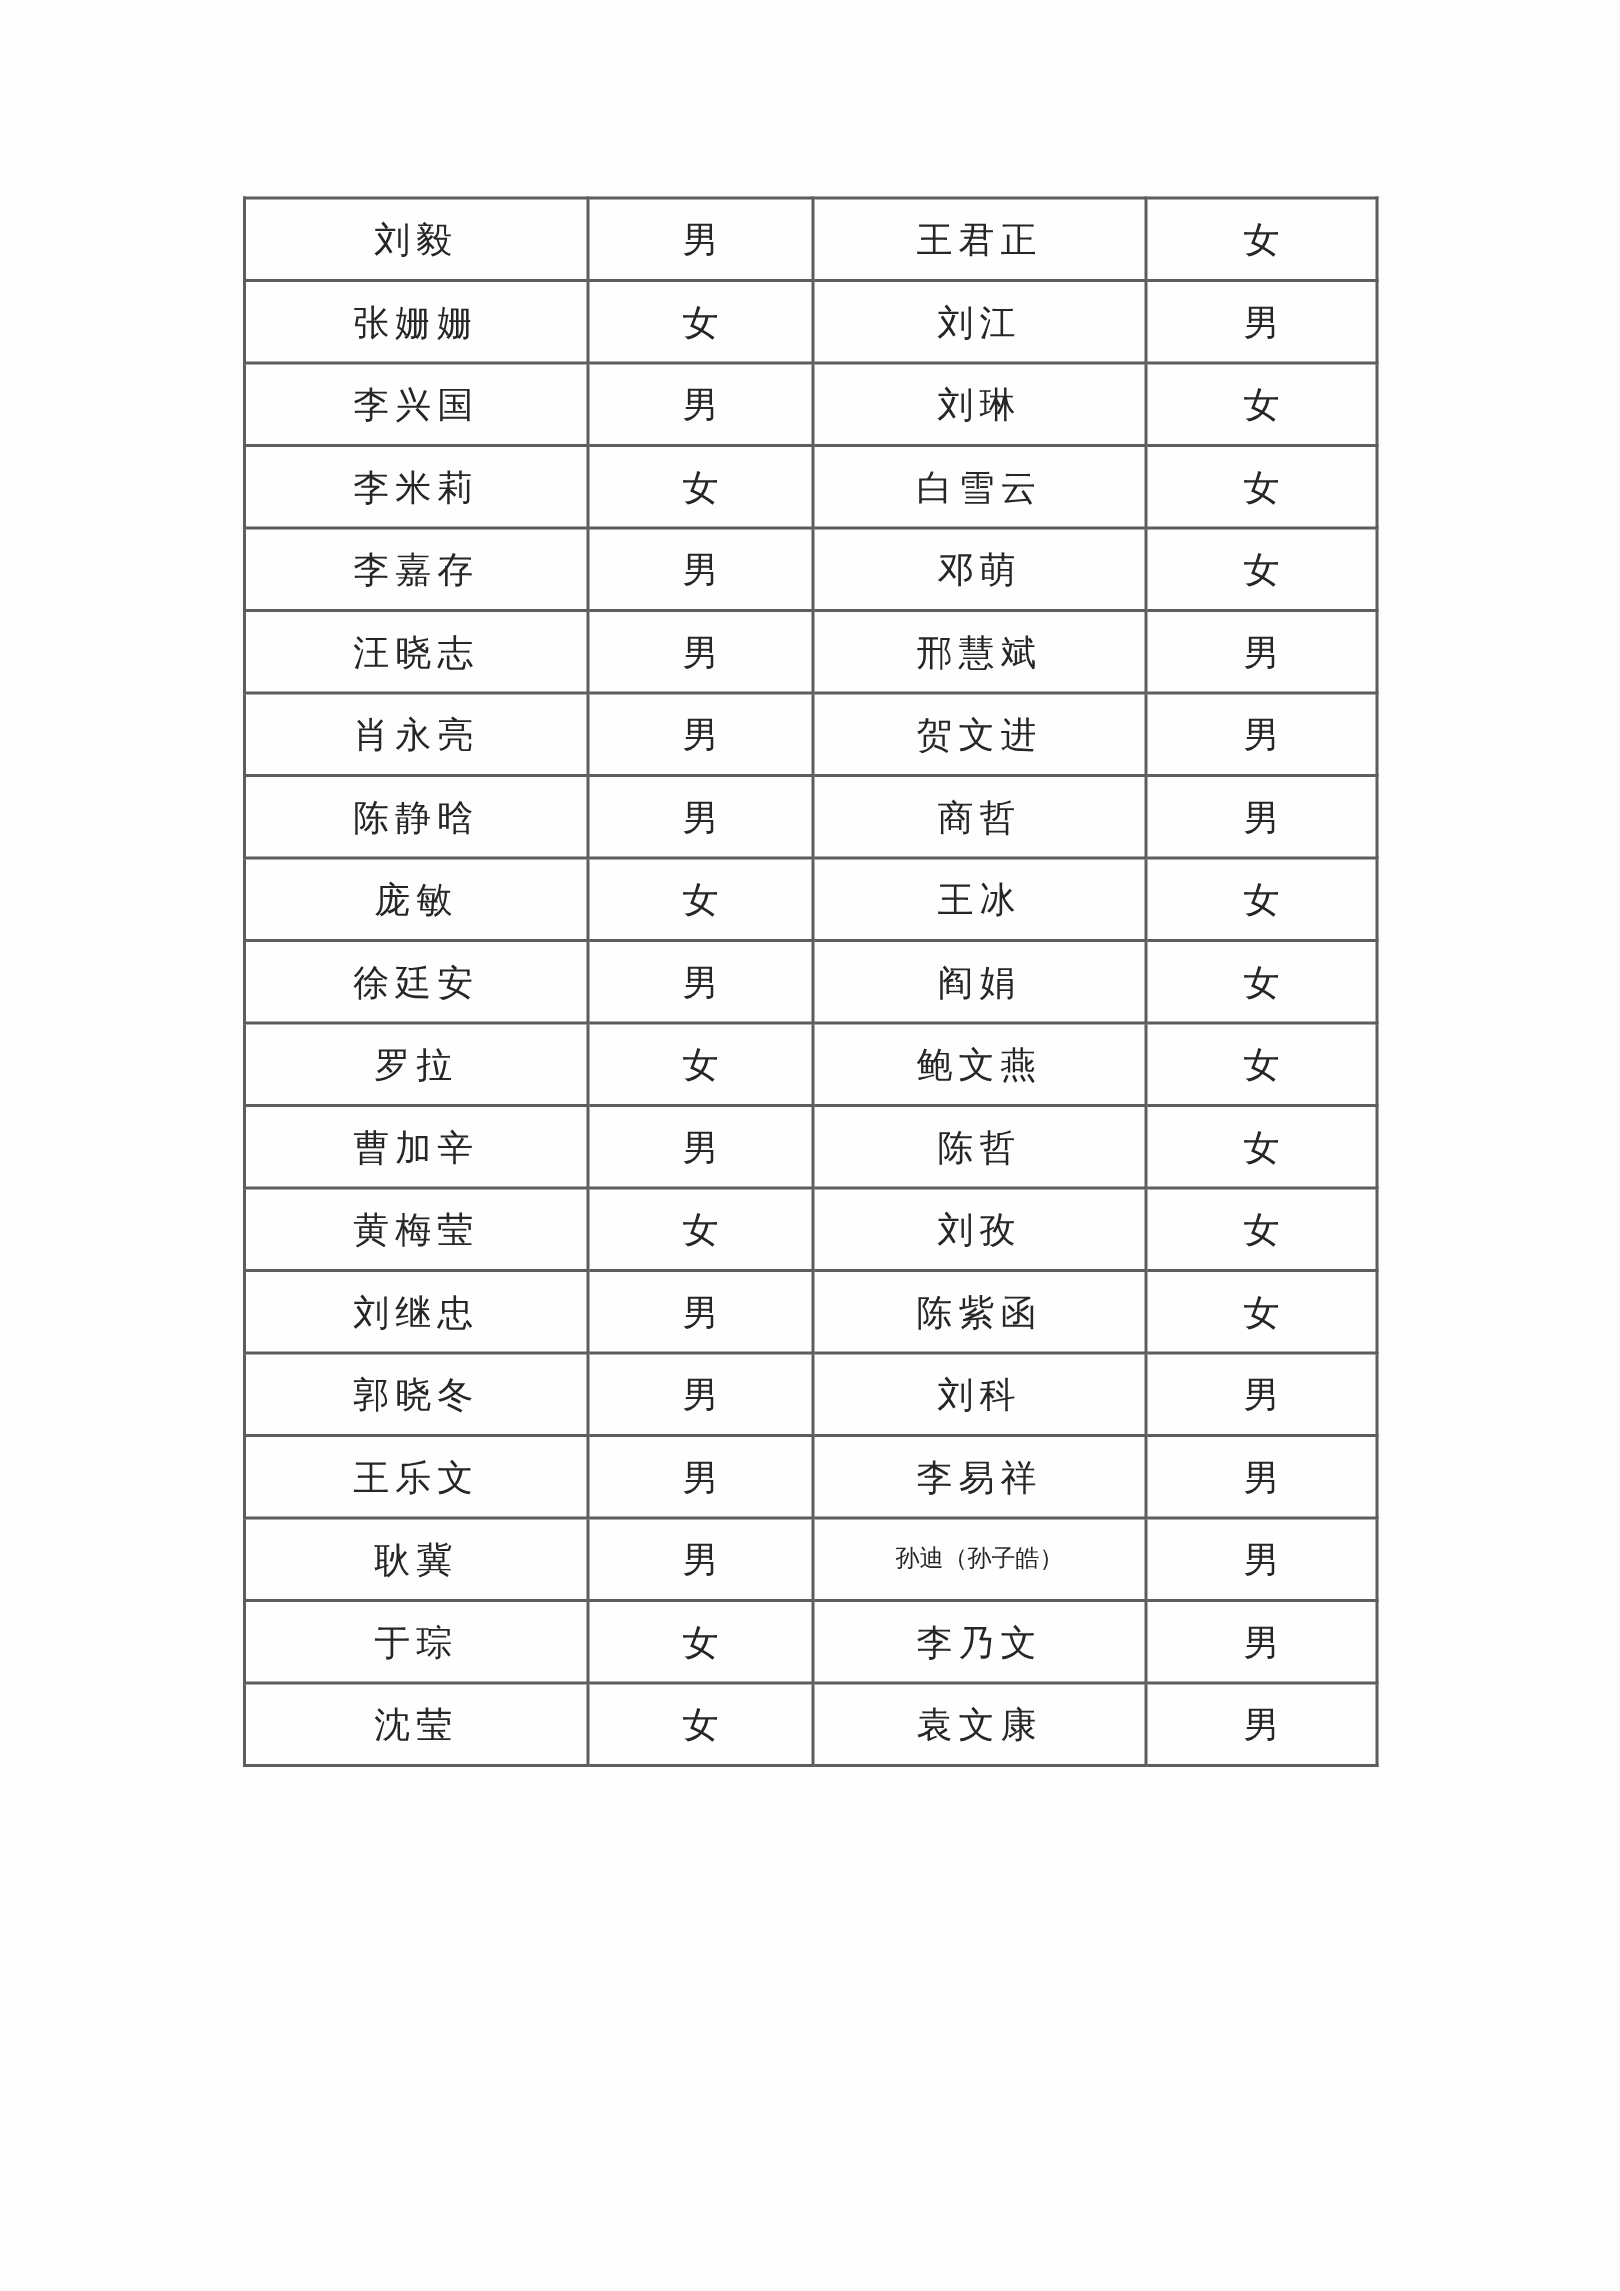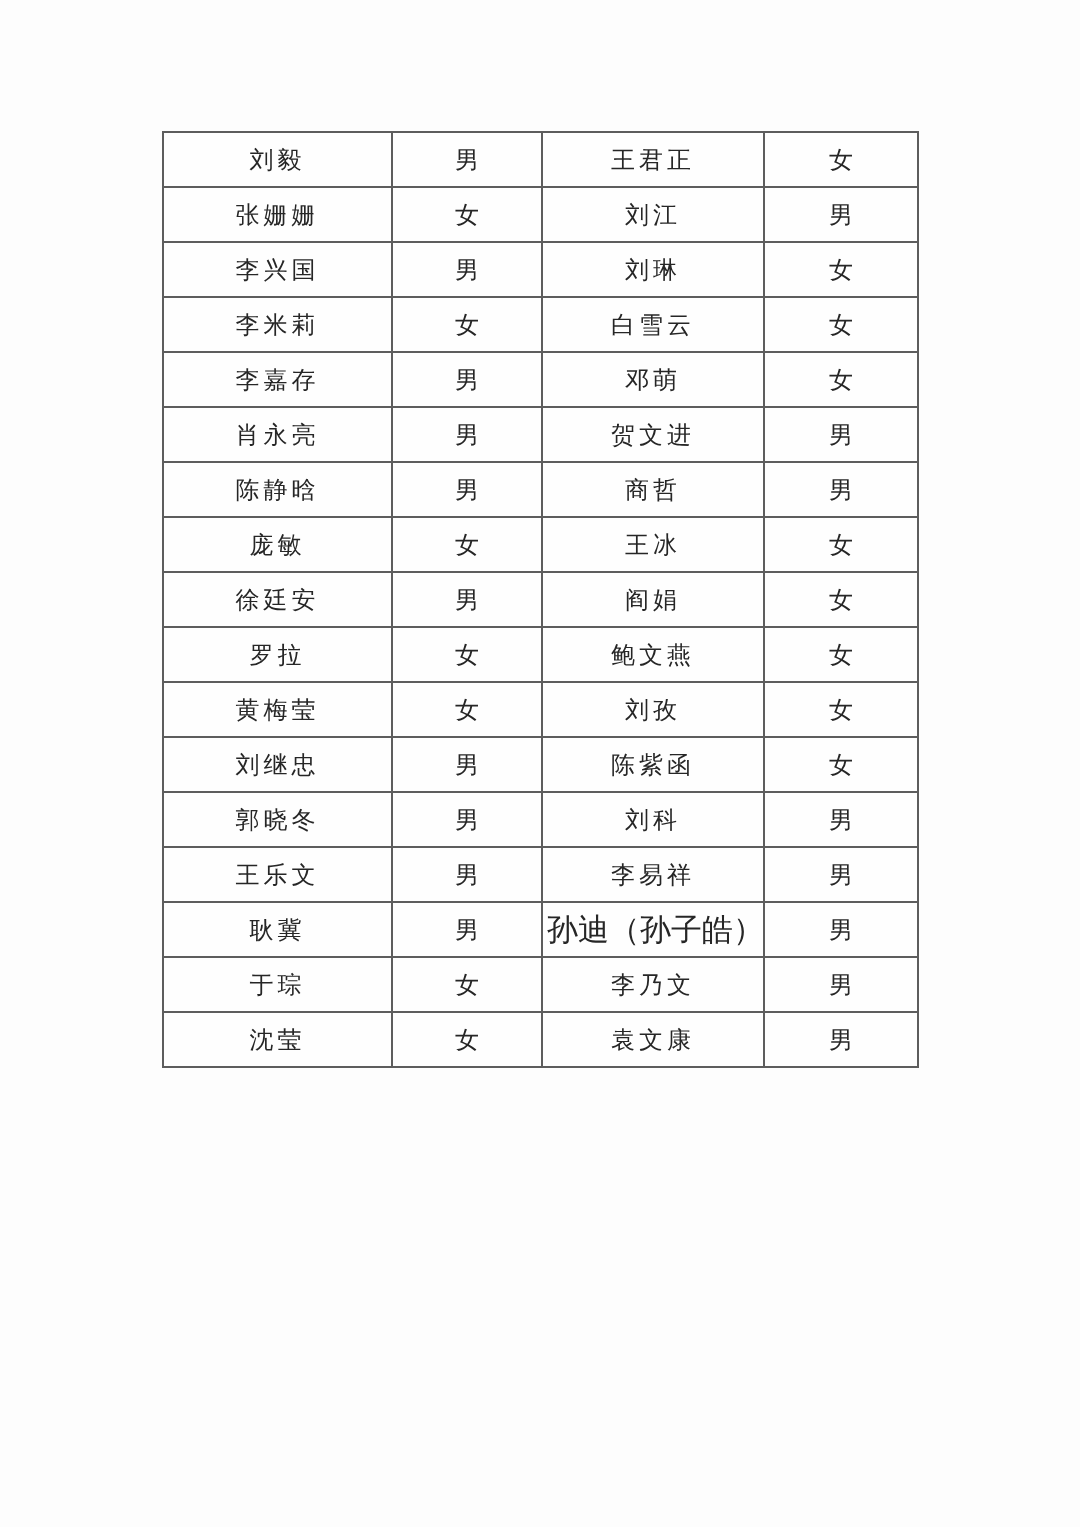--- a/index.html
+++ b/index.html
@@ -43,21 +43,21 @@
     padding: 0 4px;
     overflow: hidden;
     white-space: nowrap;
   }
   table.roster td.gender-cell {
     letter-spacing: 0;
   }
   
   table.roster td.long-name {
     letter-spacing: 0;
-    font-size: 31px;
+    font-size: 16px;
     border-radius: 21px;
   }
 </style>
 </head>
 <body>
 
 <div class="page">
   <table class="roster">
     <colgroup>
         <col class="col-name-left">
@@ -90,20 +90,26 @@
           <td class="name-cell">白雪云</td>
           <td class="gender-cell">女</td>
         </tr>
         <tr>
           <td class="name-cell">李嘉存</td>
           <td class="gender-cell">男</td>
           <td class="name-cell">邓萌</td>
           <td class="gender-cell">女</td>
         </tr>
         <tr>
+          <td class="name-cell">汪晓志</td>
+          <td class="gender-cell">男</td>
+          <td class="name-cell">邢慧斌</td>
+          <td class="gender-cell">男</td>
+        </tr>
+        <tr>
           <td class="name-cell">肖永亮</td>
           <td class="gender-cell">男</td>
           <td class="name-cell">贺文进</td>
           <td class="gender-cell">男</td>
         </tr>
         <tr>
           <td class="name-cell">陈静晗</td>
           <td class="gender-cell">男</td>
           <td class="name-cell">商哲</td>
           <td class="gender-cell">男</td>
@@ -117,20 +123,26 @@
         <tr>
           <td class="name-cell">徐廷安</td>
           <td class="gender-cell">男</td>
           <td class="name-cell">阎娟</td>
           <td class="gender-cell">女</td>
         </tr>
         <tr>
           <td class="name-cell">罗拉</td>
           <td class="gender-cell">女</td>
           <td class="name-cell">鲍文燕</td>
+          <td class="gender-cell">女</td>
+        </tr>
+        <tr>
+          <td class="name-cell">曹加辛</td>
+          <td class="gender-cell">男</td>
+          <td class="name-cell">陈哲</td>
           <td class="gender-cell">女</td>
         </tr>
         <tr>
           <td class="name-cell">黄梅莹</td>
           <td class="gender-cell">女</td>
           <td class="name-cell">刘孜</td>
           <td class="gender-cell">女</td>
         </tr>
         <tr>
           <td class="name-cell">刘继忠</td>

